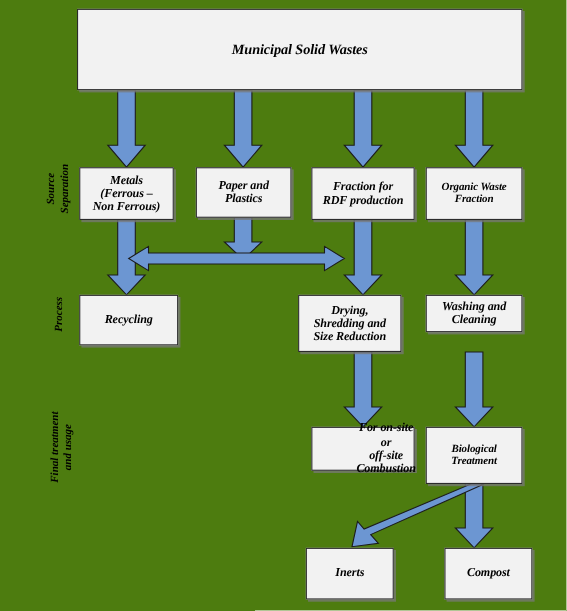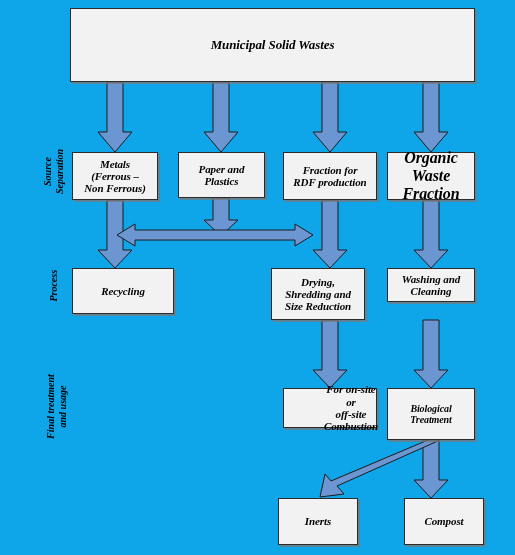--- a/index.html
+++ b/index.html
@@ -4,21 +4,21 @@
 <style>
   html, body {
     margin: 0;
     padding: 0;
     background: #ffffff;
   }
   #canvas {
     position: relative;
     width: 515px;
     height: 555px;
-    background: #0ea5e9;
+    background: #4d7c0f;
     overflow: hidden;
     font-family: "Liberation Serif", "DejaVu Serif", serif;
   }
 
   
   .box {
     position: absolute;
     box-sizing: border-box;
     background: #F2F2F2;
     border: 1px solid #2b2b2b;
@@ -125,26 +125,26 @@
   <div class="box" style="left:178px; top:152px; width:87px; height:46px; font-size:11px;">
     <span class="box-text">Paper and
 Plastics</span>
   </div>
 
   <div class="box" style="left:283px; top:152px; width:94px; height:48px; font-size:11px;">
     <span class="box-text">Fraction for
 RDF production</span>
   </div>
 
-  <div class="box" style="left:387px; top:152px; width:88px; height:48px; font-size:16px;">
+  <div class="box" style="left:387px; top:152px; width:88px; height:48px; font-size:10px;">
     <span class="box-text">Organic Waste
 Fraction</span>
   </div>
 
-  <div class="box" style="left:72px; top:268px; width:102px; height:46px; font-size:11px;">
+  <div class="box" style="left:72px; top:268px; width:90px; height:46px; font-size:11px;">
     <span class="box-text">Recycling</span>
   </div>
 
   <div class="box" style="left:271px; top:268px; width:94px; height:52px; font-size:11px;">
     <span class="box-text">Drying,
 Shredding and
 Size Reduction</span>
   </div>
 
   <div class="box" style="left:387px; top:268px; width:88px; height:34px; font-size:11px;">

